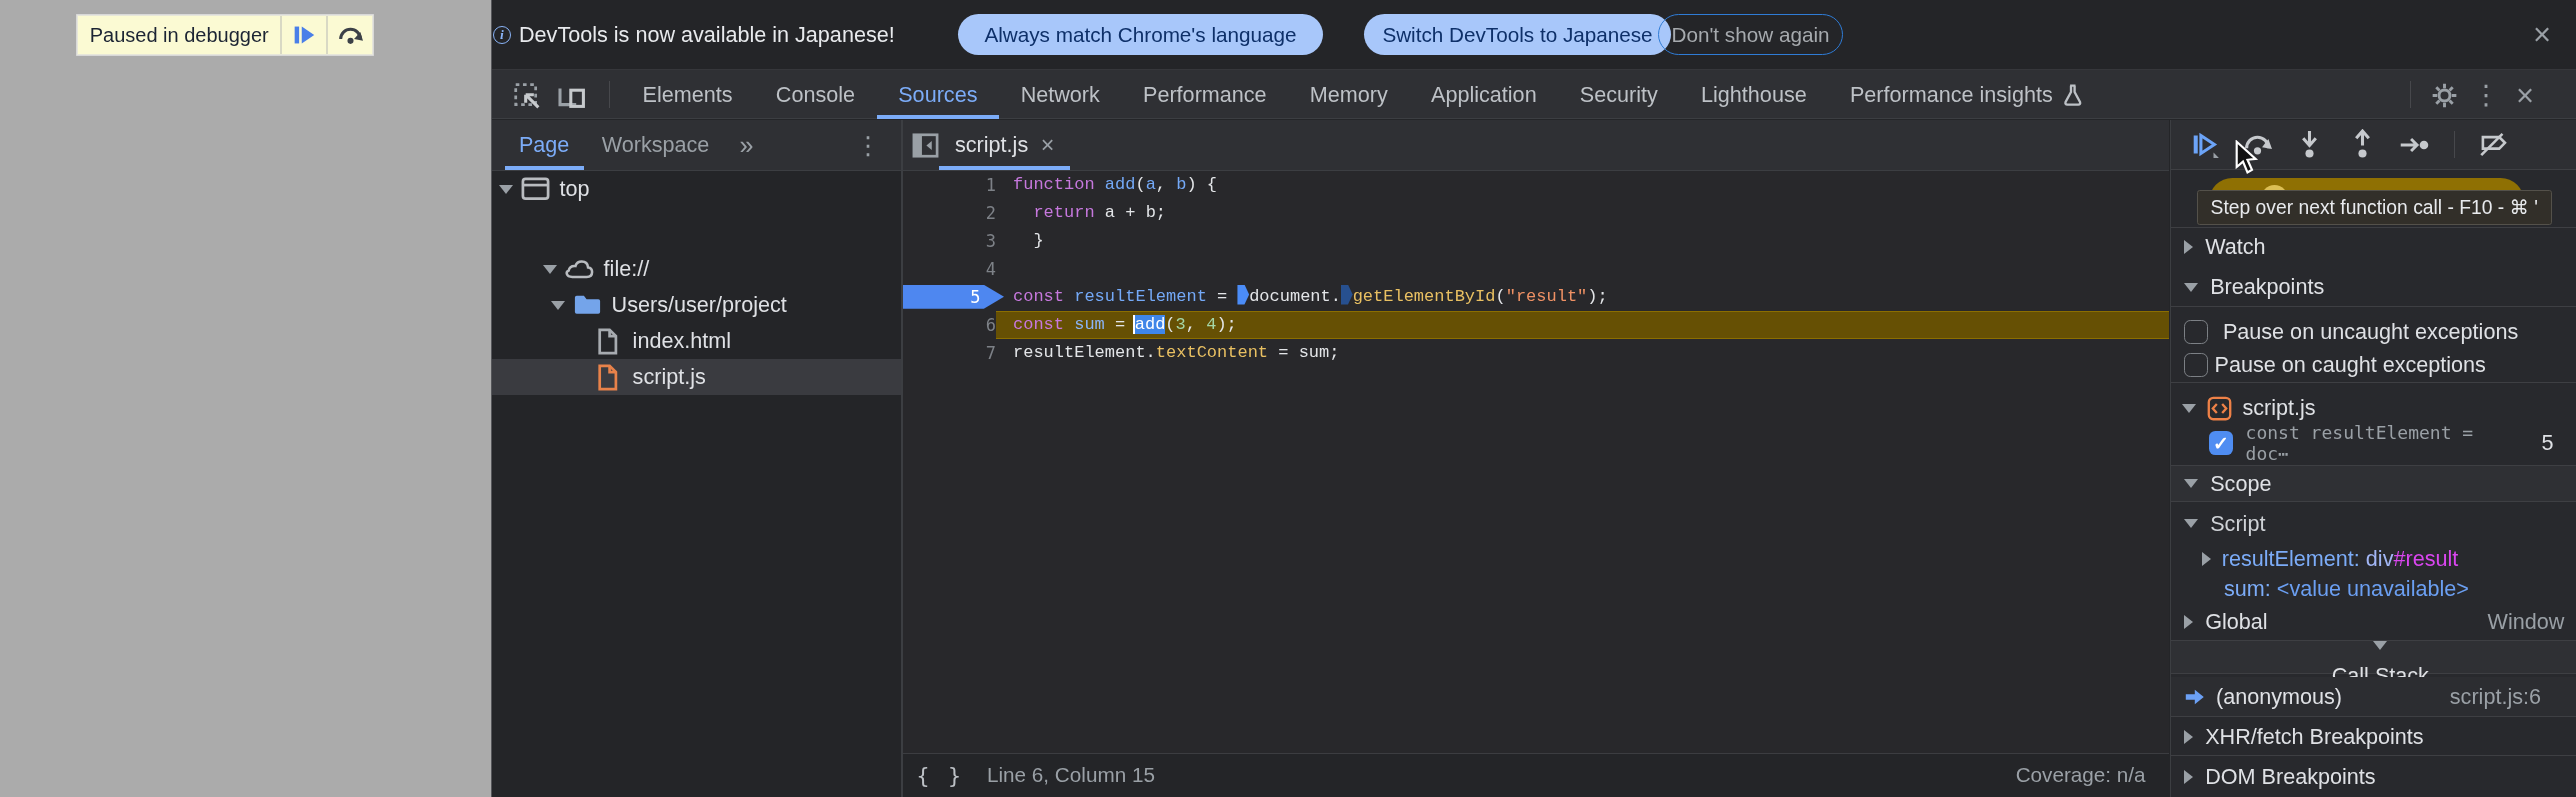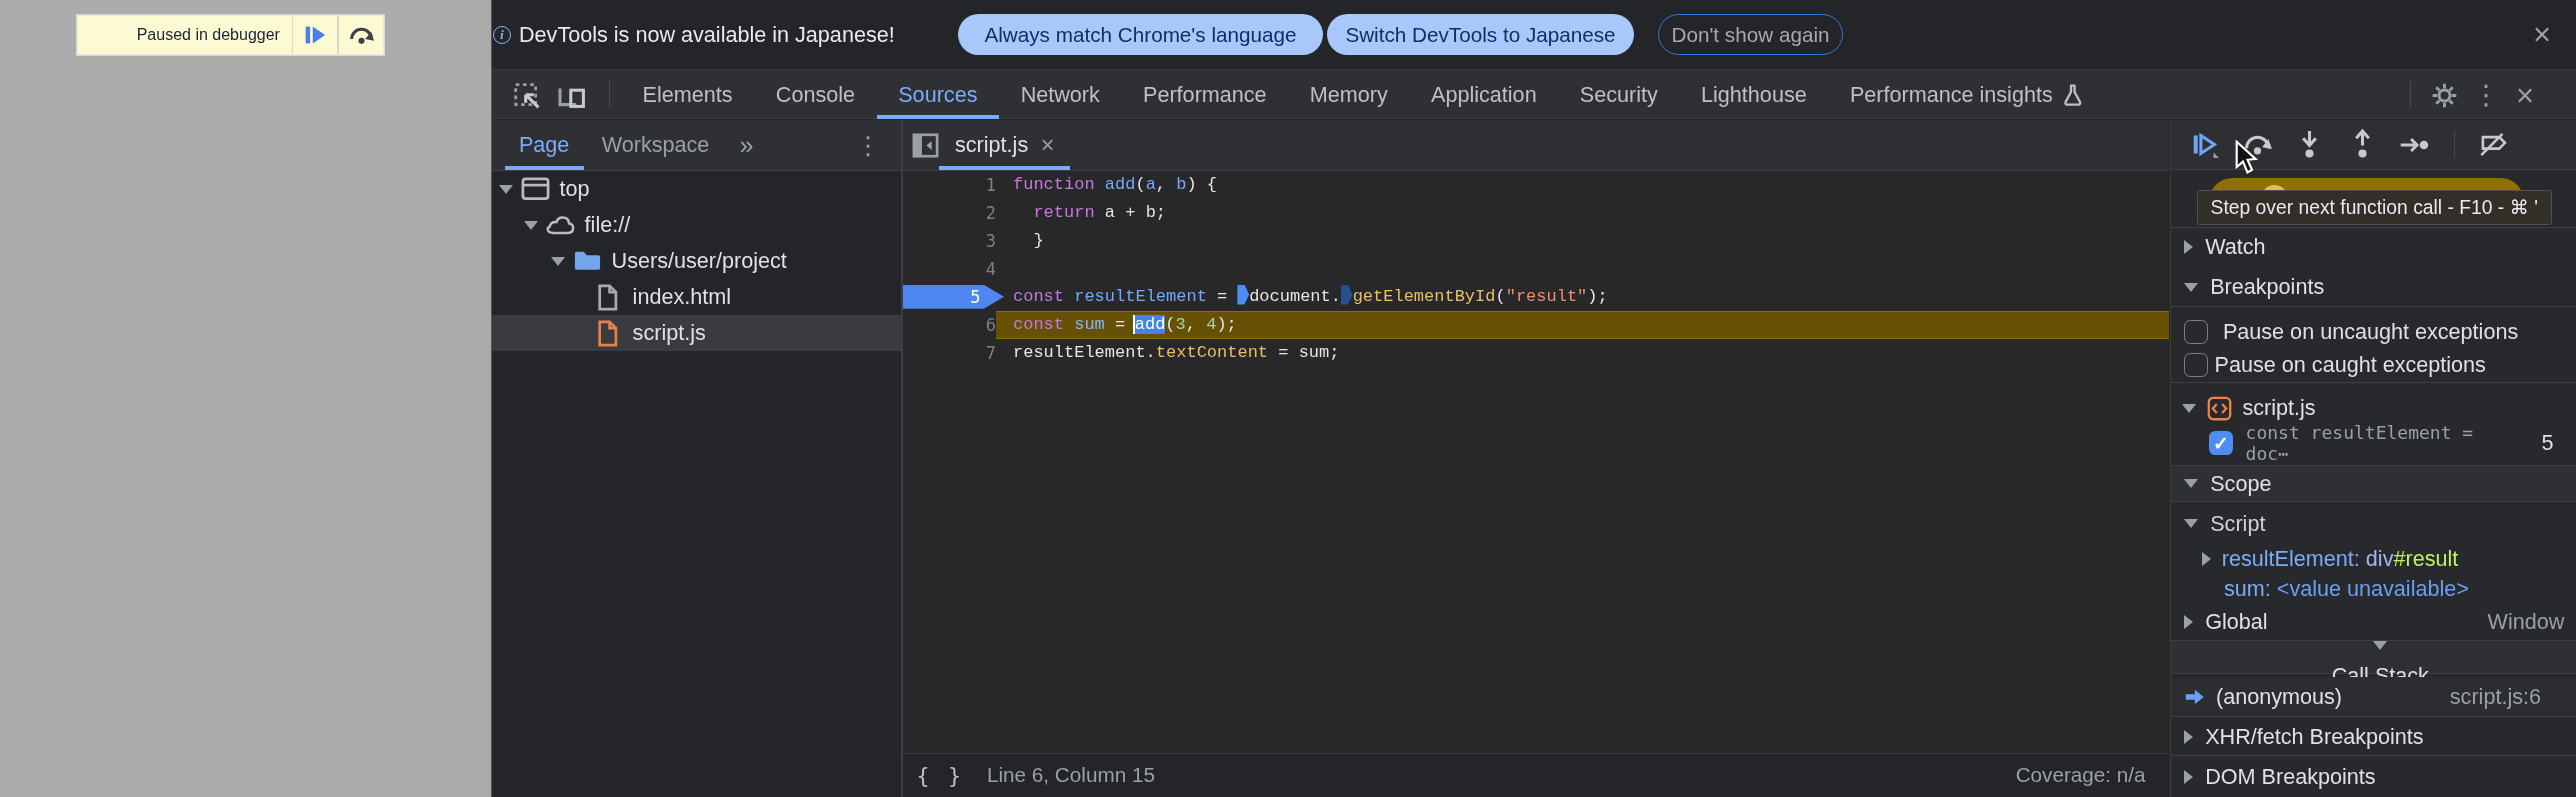--- a/index.html
+++ b/index.html
@@ -2,21 +2,21 @@
 <html style="font-size:14.4px"><head>
 <meta charset="utf-8">
 <style>
   * { margin:0; padding:0; box-sizing:border-box; }
   html,body { width:2576px; height:797px; overflow:hidden; }
   body { background:#ababab; font-family:"Liberation Sans", sans-serif; position:relative; }
 
   
   #paused-banner { position:absolute; left:77px; top:15.3px; height:40px; display:flex; align-items:stretch;
     background:#fbfad3; border:1.8px solid #e7e7da; box-shadow:0 0 0 0.9px rgba(255,255,255,.6); }
-  #paused-banner .pb-label { display:flex; align-items:center; padding:0 11.7px; font-size:16px; color:#1c2433; white-space:nowrap;margin-left:47px; }
+  #paused-banner .pb-label { display:flex; align-items:center; padding:0 11.7px; font-size:20px; color:#1c2433; white-space:nowrap; }
   #paused-banner .pb-sep { width:1.8px; background:#d9d9c4; }
   #paused-banner .pb-btn { width:44px; display:flex; align-items:center; justify-content:center; }
 
   
   #devtools { position:absolute; left:491px; top:0; width:2085px; height:797px; background:#242528; overflow:hidden;
     border-left:0.9px solid #55565a; }
   .abs { position:absolute; }
 
   
   #infobar { position:absolute; left:0; top:0; width:100%; height:70px; background:#242528; border-bottom:0.9px solid #36373b; }
@@ -83,21 +83,21 @@
   .side-row .grow { flex:1; }
   .side-header { background:#2f3034; border-top:0.9px solid #3e3f43; border-bottom:0.9px solid #3e3f43; }
   .divline { position:absolute; left:0; width:100%; height:0.9px; background:#3e3f43; }
   .chk { width:24px; height:24px; border-radius:6.3px; flex:none; }
   .chk.off { border:1.8px solid #7c8085; background:transparent; }
   .chk.on { background:#4f8df2; color:#fff; font-size:19px; font-weight:bold; display:flex; align-items:center; justify-content:center; }
   .muted { color:#9aa0a6; }
   .mono { font-family:"DejaVu Sans Mono",monospace; font-size:18px; }
   .scope-name { color:#7cacf8; }
   .scope-node { color:#a2b6f5; }
-  .scope-id { color:#bef264; }
+  .scope-id { color:#d946ef; }
   .scope-val { color:#6b9ff2; }
 
   
   #gold-bar { position:absolute; left:1716px; top:178px; width:315px; height:47px; border-radius:23.4px; background:#8f7003; z-index:5; }
   #gold-bar .dot { position:absolute; left:52px; top:7.2px; width:27px; height:27px; border-radius:50%; background:#dcbf55; }
   #tooltip { position:absolute; left:1704px; top:190px; height:35px; background:#322f29; border:0.9px solid #54514a; border-radius:2.7px;
     display:flex; align-items:center; padding:0 12.6px; font-size:19.3px; color:#e8eaed; white-space:nowrap; z-index:10; }
   #cursor { position:absolute; left:1747px; top:142px; z-index:40; }
 </style>
 </head>
@@ -121,21 +121,21 @@
     </svg>
   </div>
 </div>
 
 <div id="devtools">
 
   <div id="infobar">
     <div class="info-circle">i</div>
     <div class="msg">DevTools is now available in Japanese!</div>
     <div class="pill filled" style="left:466px; width:365px;">Always match Chrome's language</div>
-    <div class="pill filled" style="left:835px; width:307px;">Switch DevTools to Japanese</div>
+    <div class="pill filled" style="left:872px; width:307px;">Switch DevTools to Japanese</div>
     <div class="pill outline" style="left:1166px; width:185px;">Don't show again</div>
     <div class="xbtn" style="position:absolute; left:2030px; top:14.4px;">×</div>
   </div>
 
   <div id="main-toolbar">
     <svg class="abs" style="left:20.7px; top:11.7px;" width="29" height="29" viewBox="0 0 32 32">
       <rect x="3" y="3" width="22" height="22" fill="none" stroke="#9aa0a6" stroke-width="3" stroke-dasharray="4 4"></rect>
       <path d="M28 28 L14 14 M14 14 L14 23 M14 14 L23 14" stroke="#c7cacd" stroke-width="3.4" fill="none"></path>
     </svg>
     <svg class="abs" style="left:66px; top:12.6px;" width="31" height="27" viewBox="0 0 34 30">
@@ -210,21 +210,21 @@
           <span class="chev-down"></span>
         </span>
         <span class="tree-icon">
           <svg width="29" height="23.4" viewBox="0 0 32 26">
             <rect x="2" y="2" width="28" height="22" rx="3" fill="none" stroke="#b9bcc0" stroke-width="3"></rect>
             <path d="M2 9 H30" stroke="#b9bcc0" stroke-width="3"></path>
           </svg>
         </span>
         <span>top</span>
       </div>
-      <div class="tree-row" style="padding-left: 29px;">
+      <div class="tree-row" style="padding-left: 48px; margin-top: 44px;">
         <span class="chev-slot">
           <span class="chev-down"></span>
         </span>
         <span class="tree-icon">
           <svg width="31" height="21.6" viewBox="0 0 34 24">
             <path d="M9 21 H25 Q31 21 31 15.5 Q31 11 26.5 10.5 Q26 4 19.5 4 Q14 4 12.5 9 Q6 8.5 5 14 Q2 15 3 18 Q4 21 9 21 Z" fill="none" stroke="#b9bcc0" stroke-width="2.8"></path>
           </svg>
         </span>
         <span>file://</span>
       </div>

